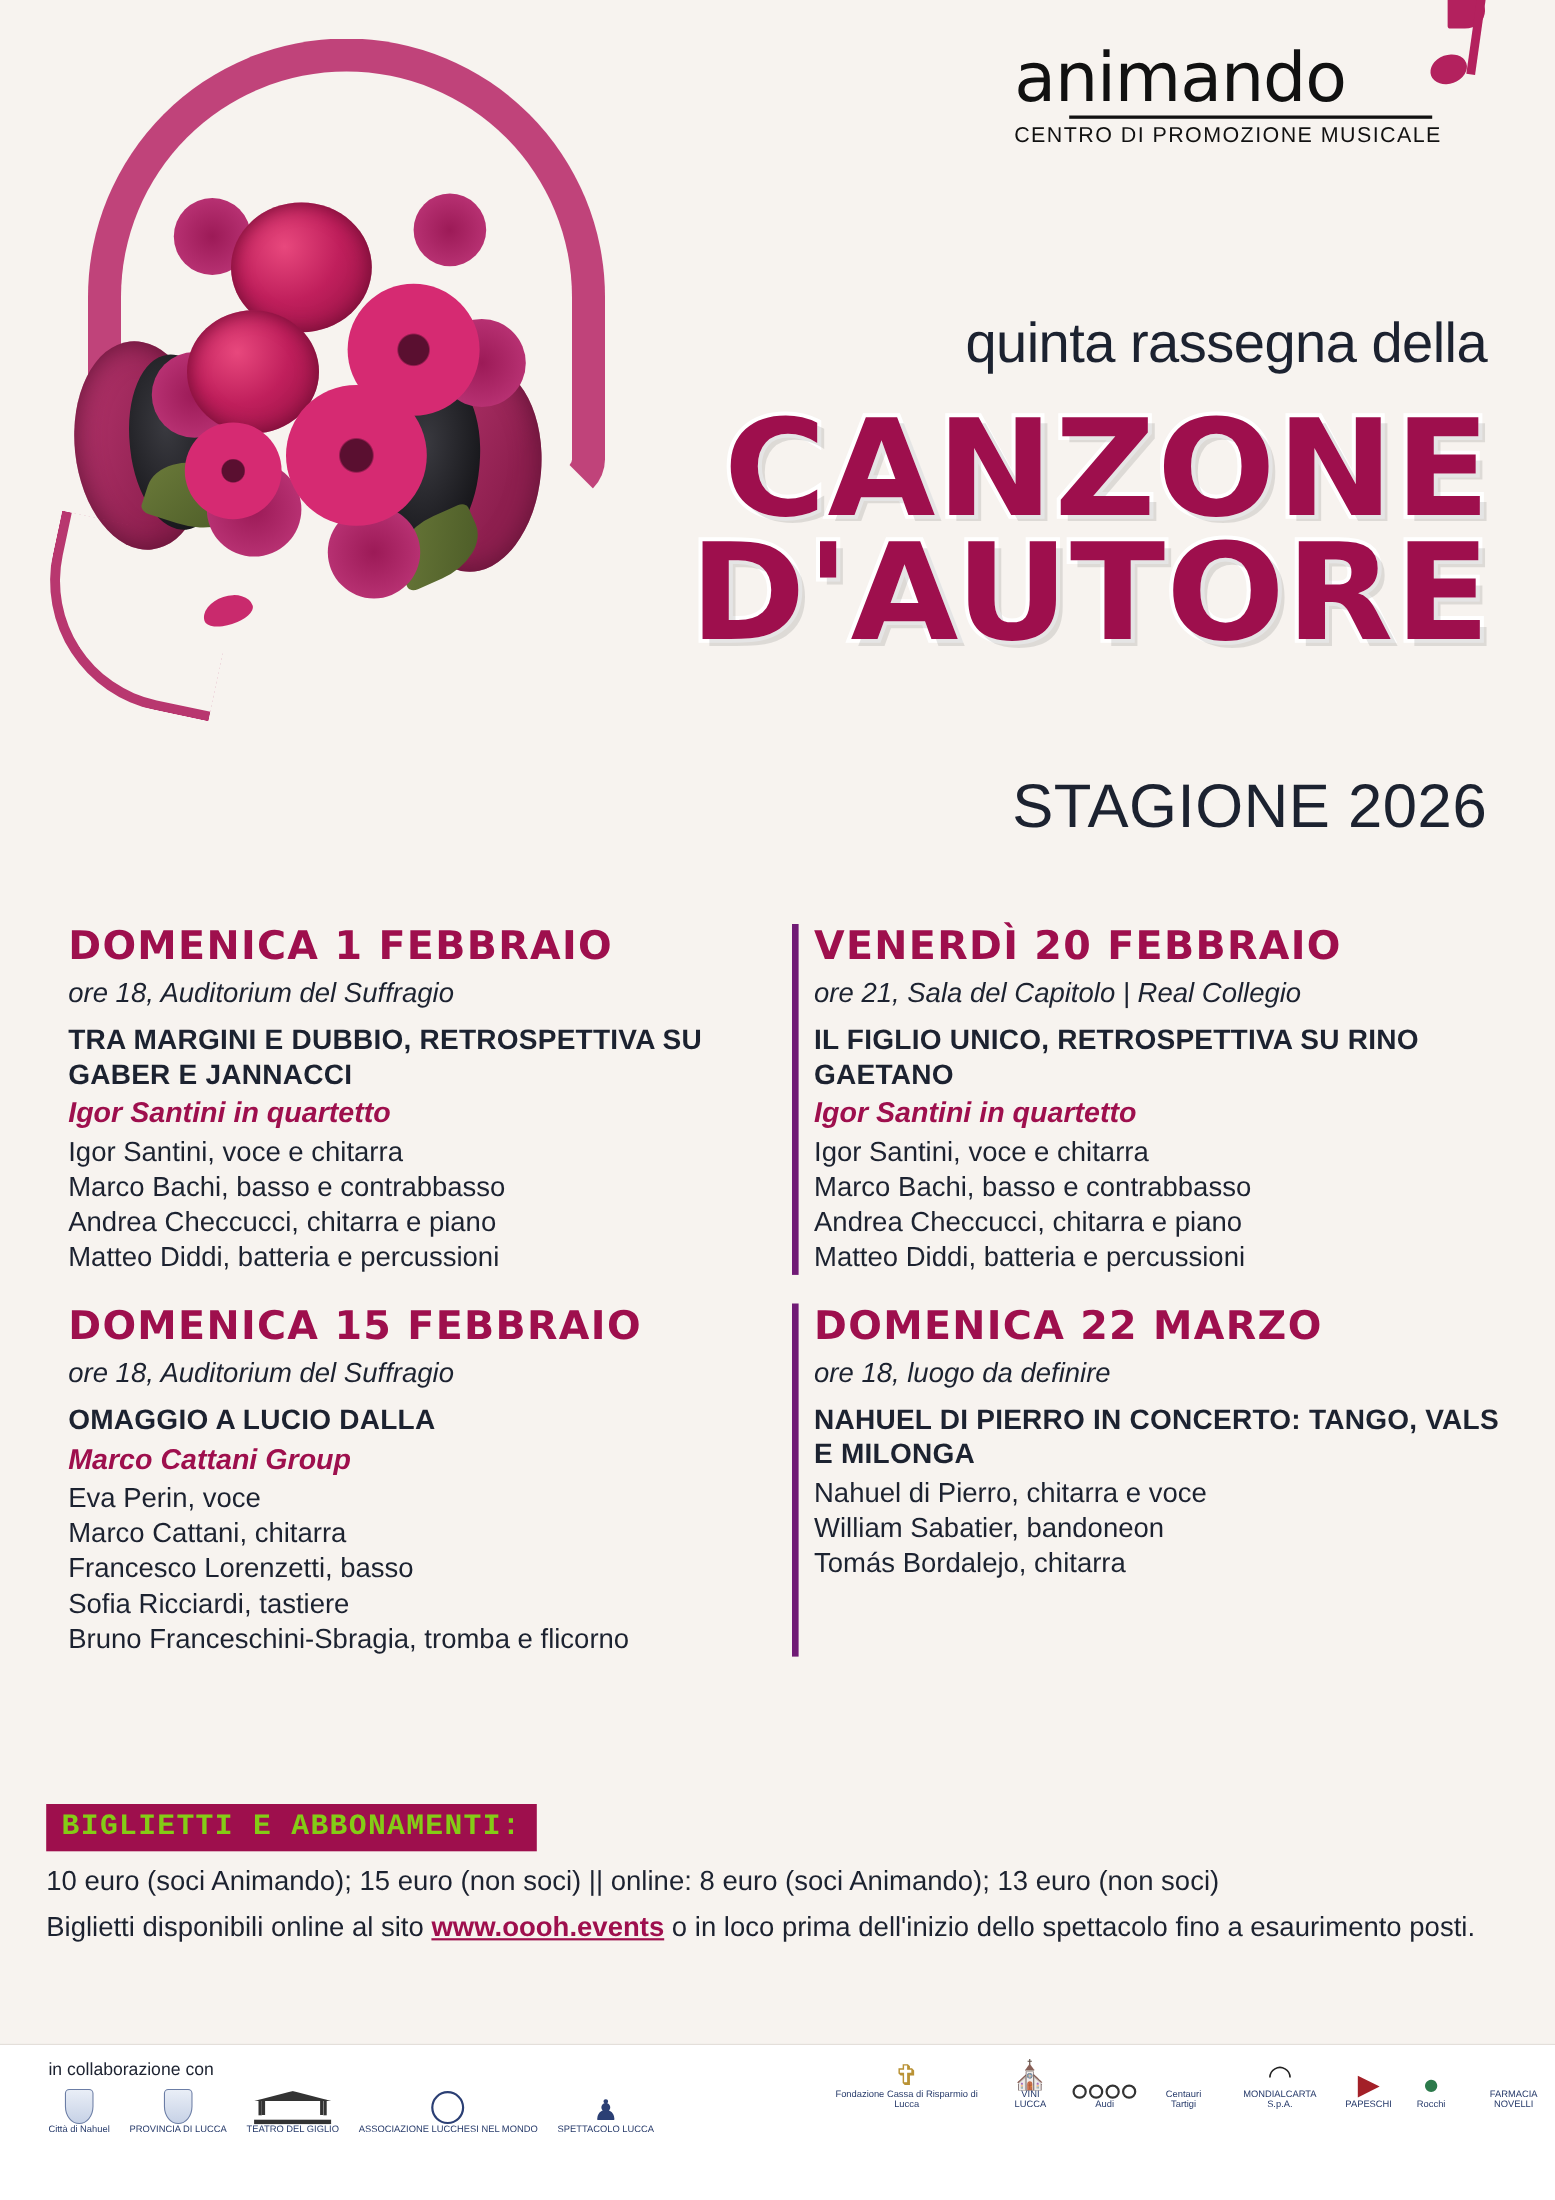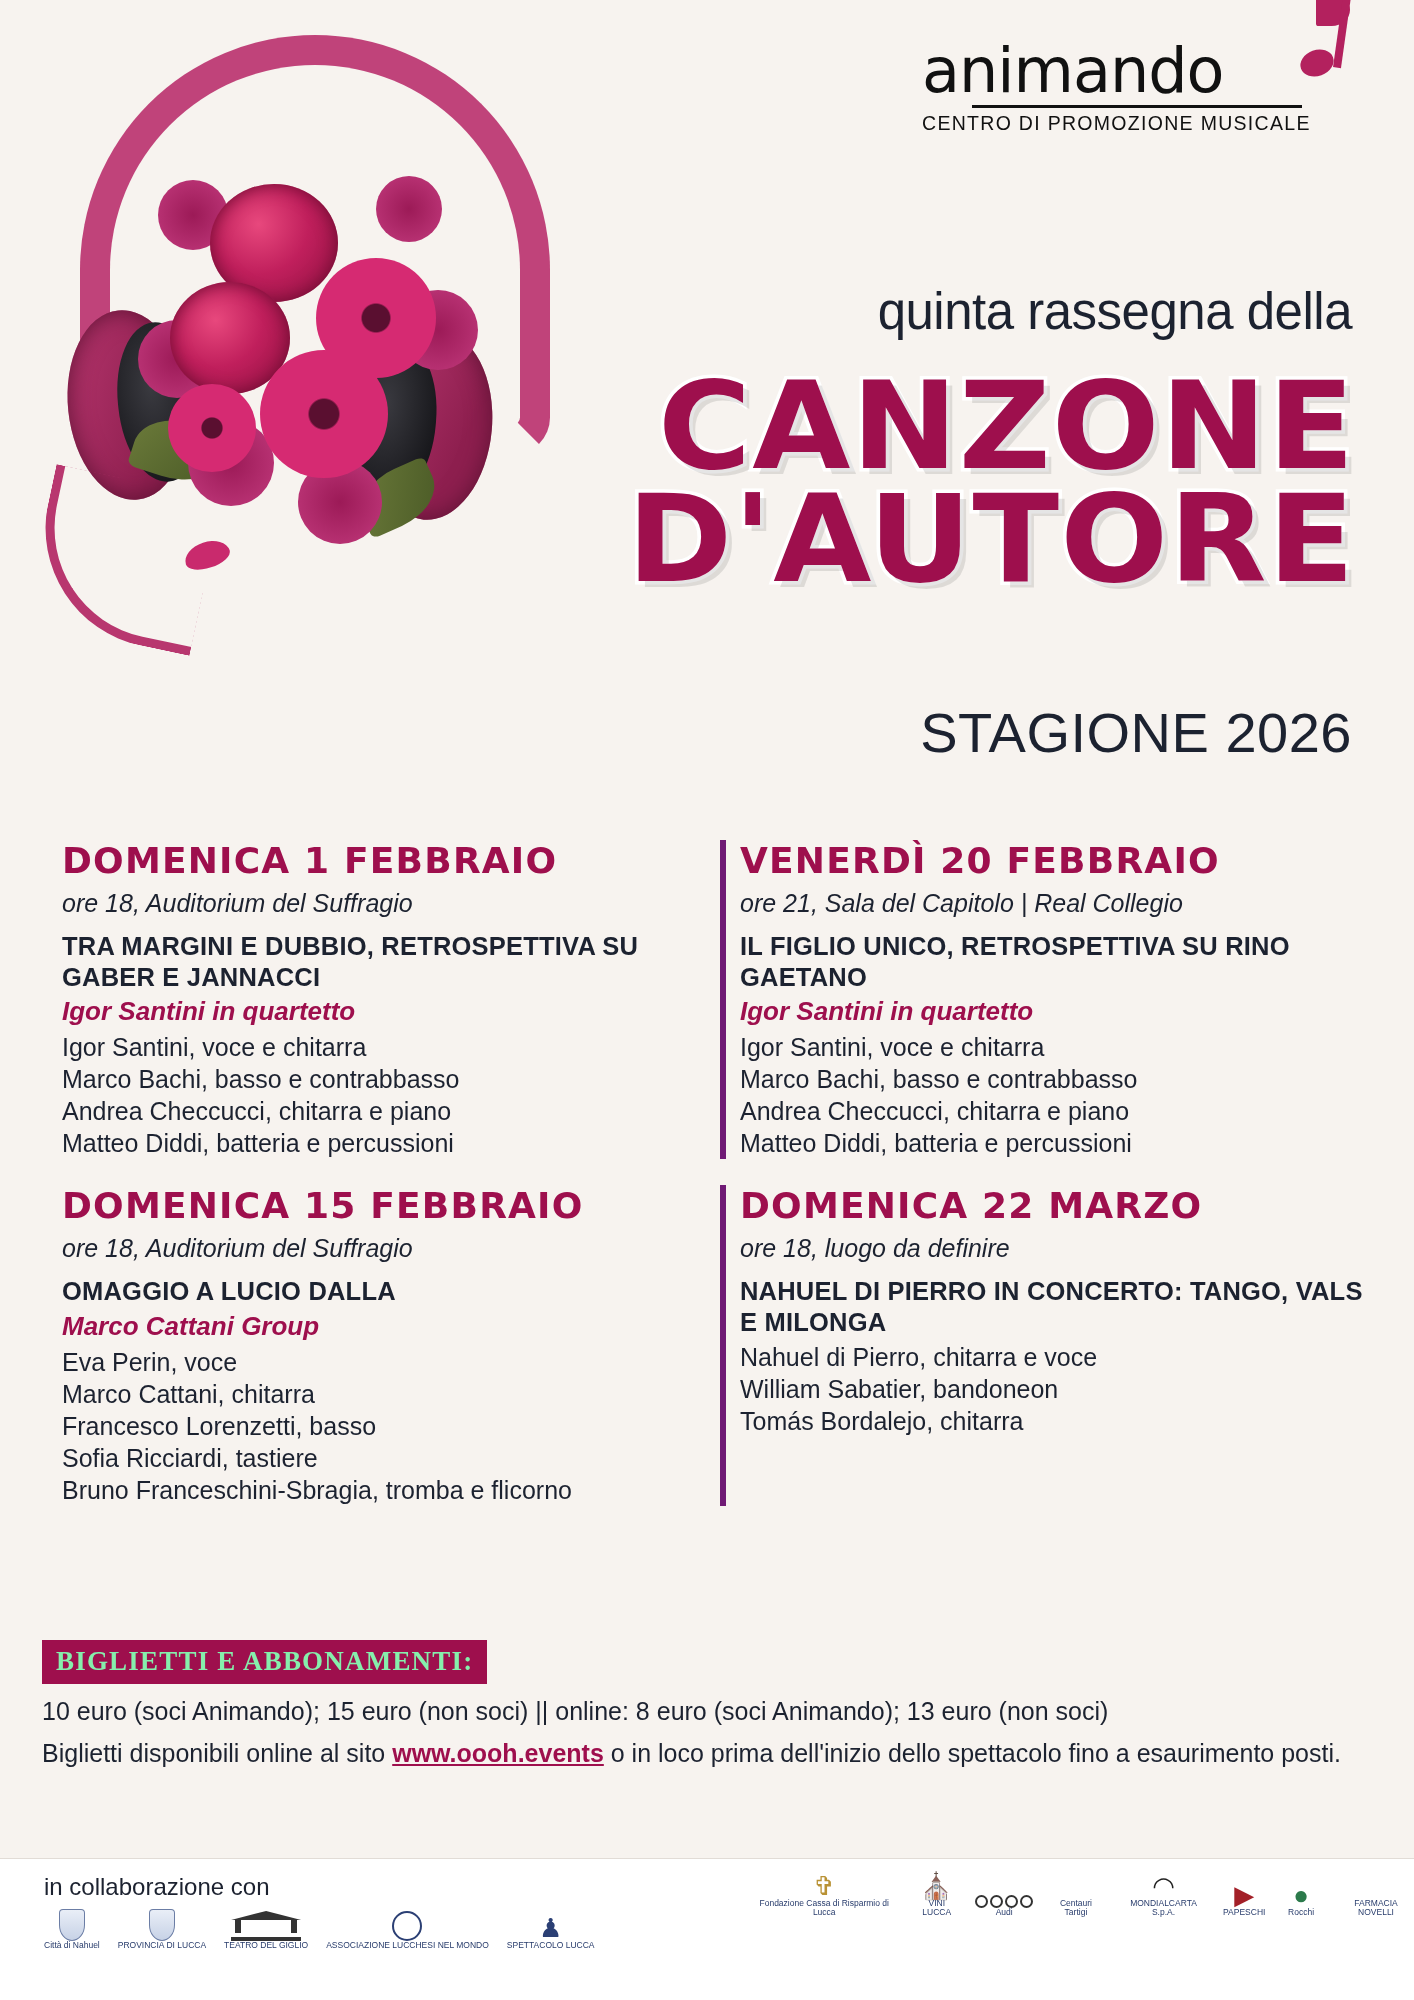--- a/index.html
+++ b/index.html
@@ -258,22 +258,22 @@
   .tickets {
     position: absolute;
     left: 0;
     top: 1640px;
     width: 100%;
     padding: 0 42px;
   }
   .tick-head {
     display: inline-block;
     background: #9e0f4d;
-    color: #86efac;
-    font-family: Liberation Serif, serif;
+    color: #84cc16;
+    font-family: Liberation Mono, monospace;
     font-weight: bold;
     font-size: 27px;
     letter-spacing: 1.2px;
     padding: 6px 14px 7px 14px;
   }
   .tick-line {
     font-size: 25px;
     margin-top: 13px;
     color: #1c2230;
   }
@@ -290,21 +290,21 @@
     bottom: 0;
     width: 100%;
     height: 142px;
     background: #ffffff;
     border-top: 1px solid #e2dcd6;
   }
   .foot-col { position: absolute; top: 14px; }
   .foot-col.left { left: 44px; }
   .foot-col.right { left: 752px; }
   .foot-label {
-    font-size: 24px;
+    font-size: 16px;
     color: #1c2230;
     margin-bottom: 8px;
   }
   .logo-row { display: flex; align-items: flex-end; gap: 18px; }
   .mini {
     display: flex;
     flex-direction: column;
     align-items: center;
     justify-content: flex-end;
     color: #273b6b;

